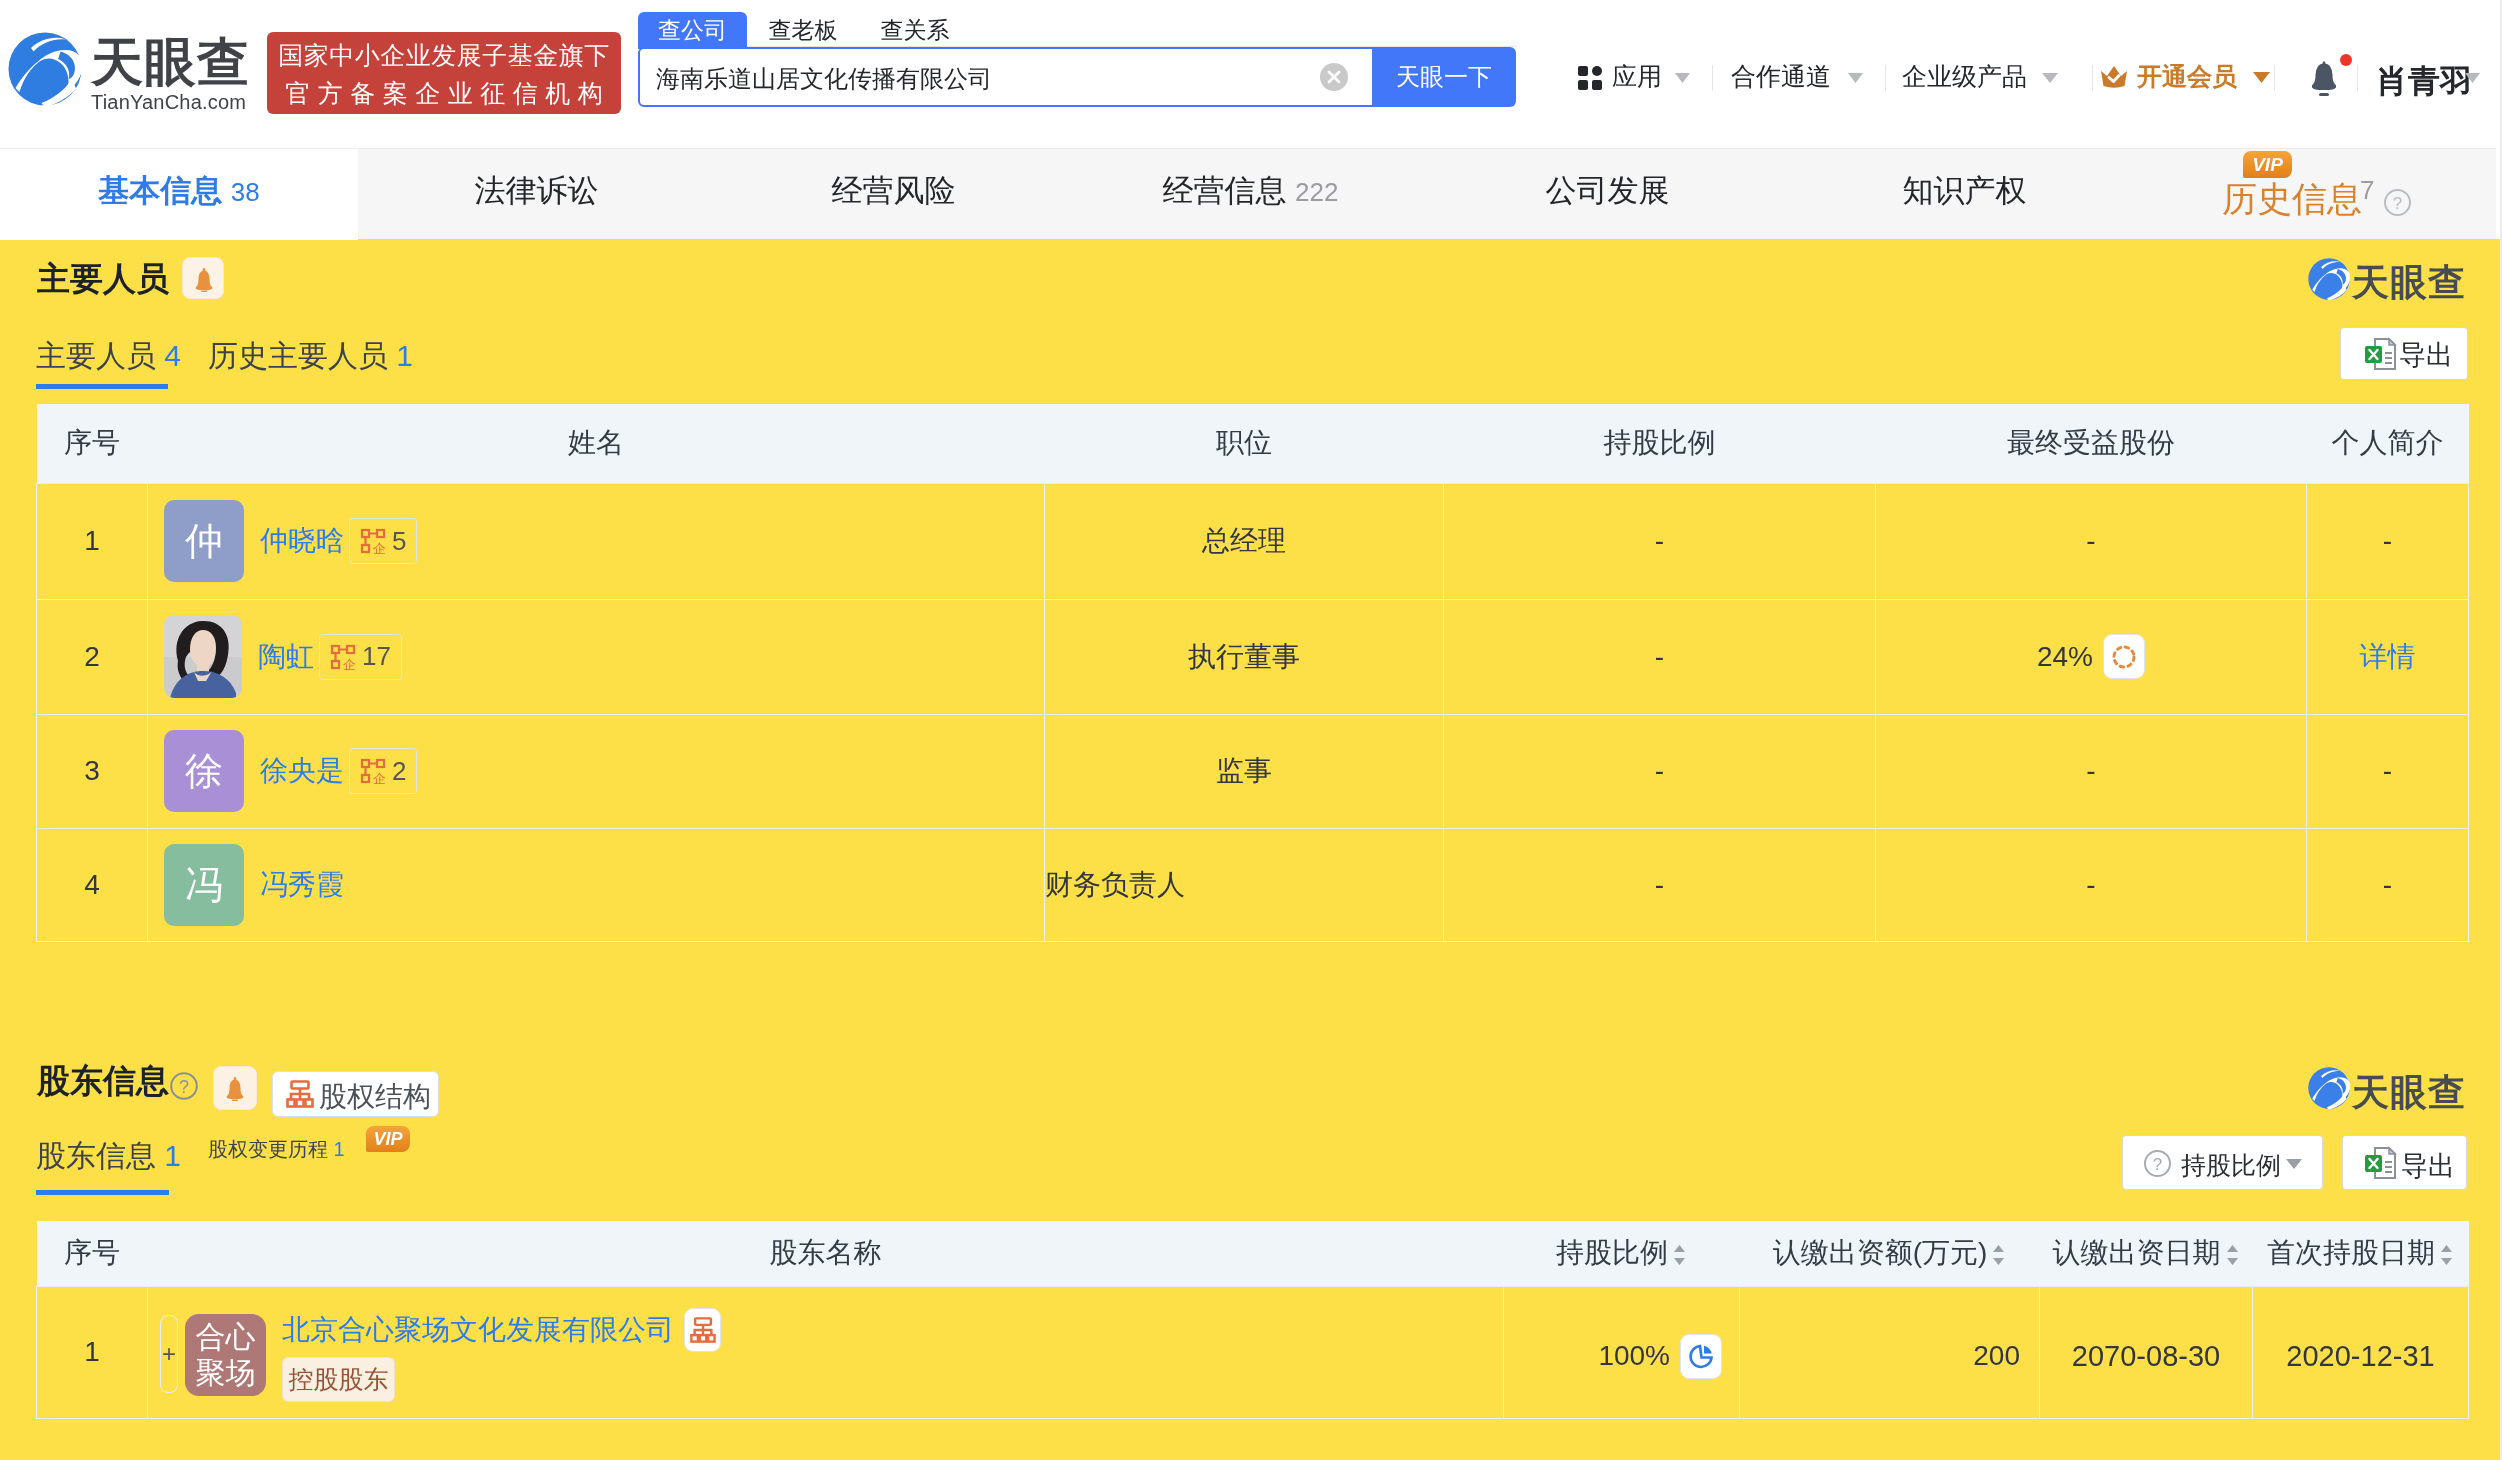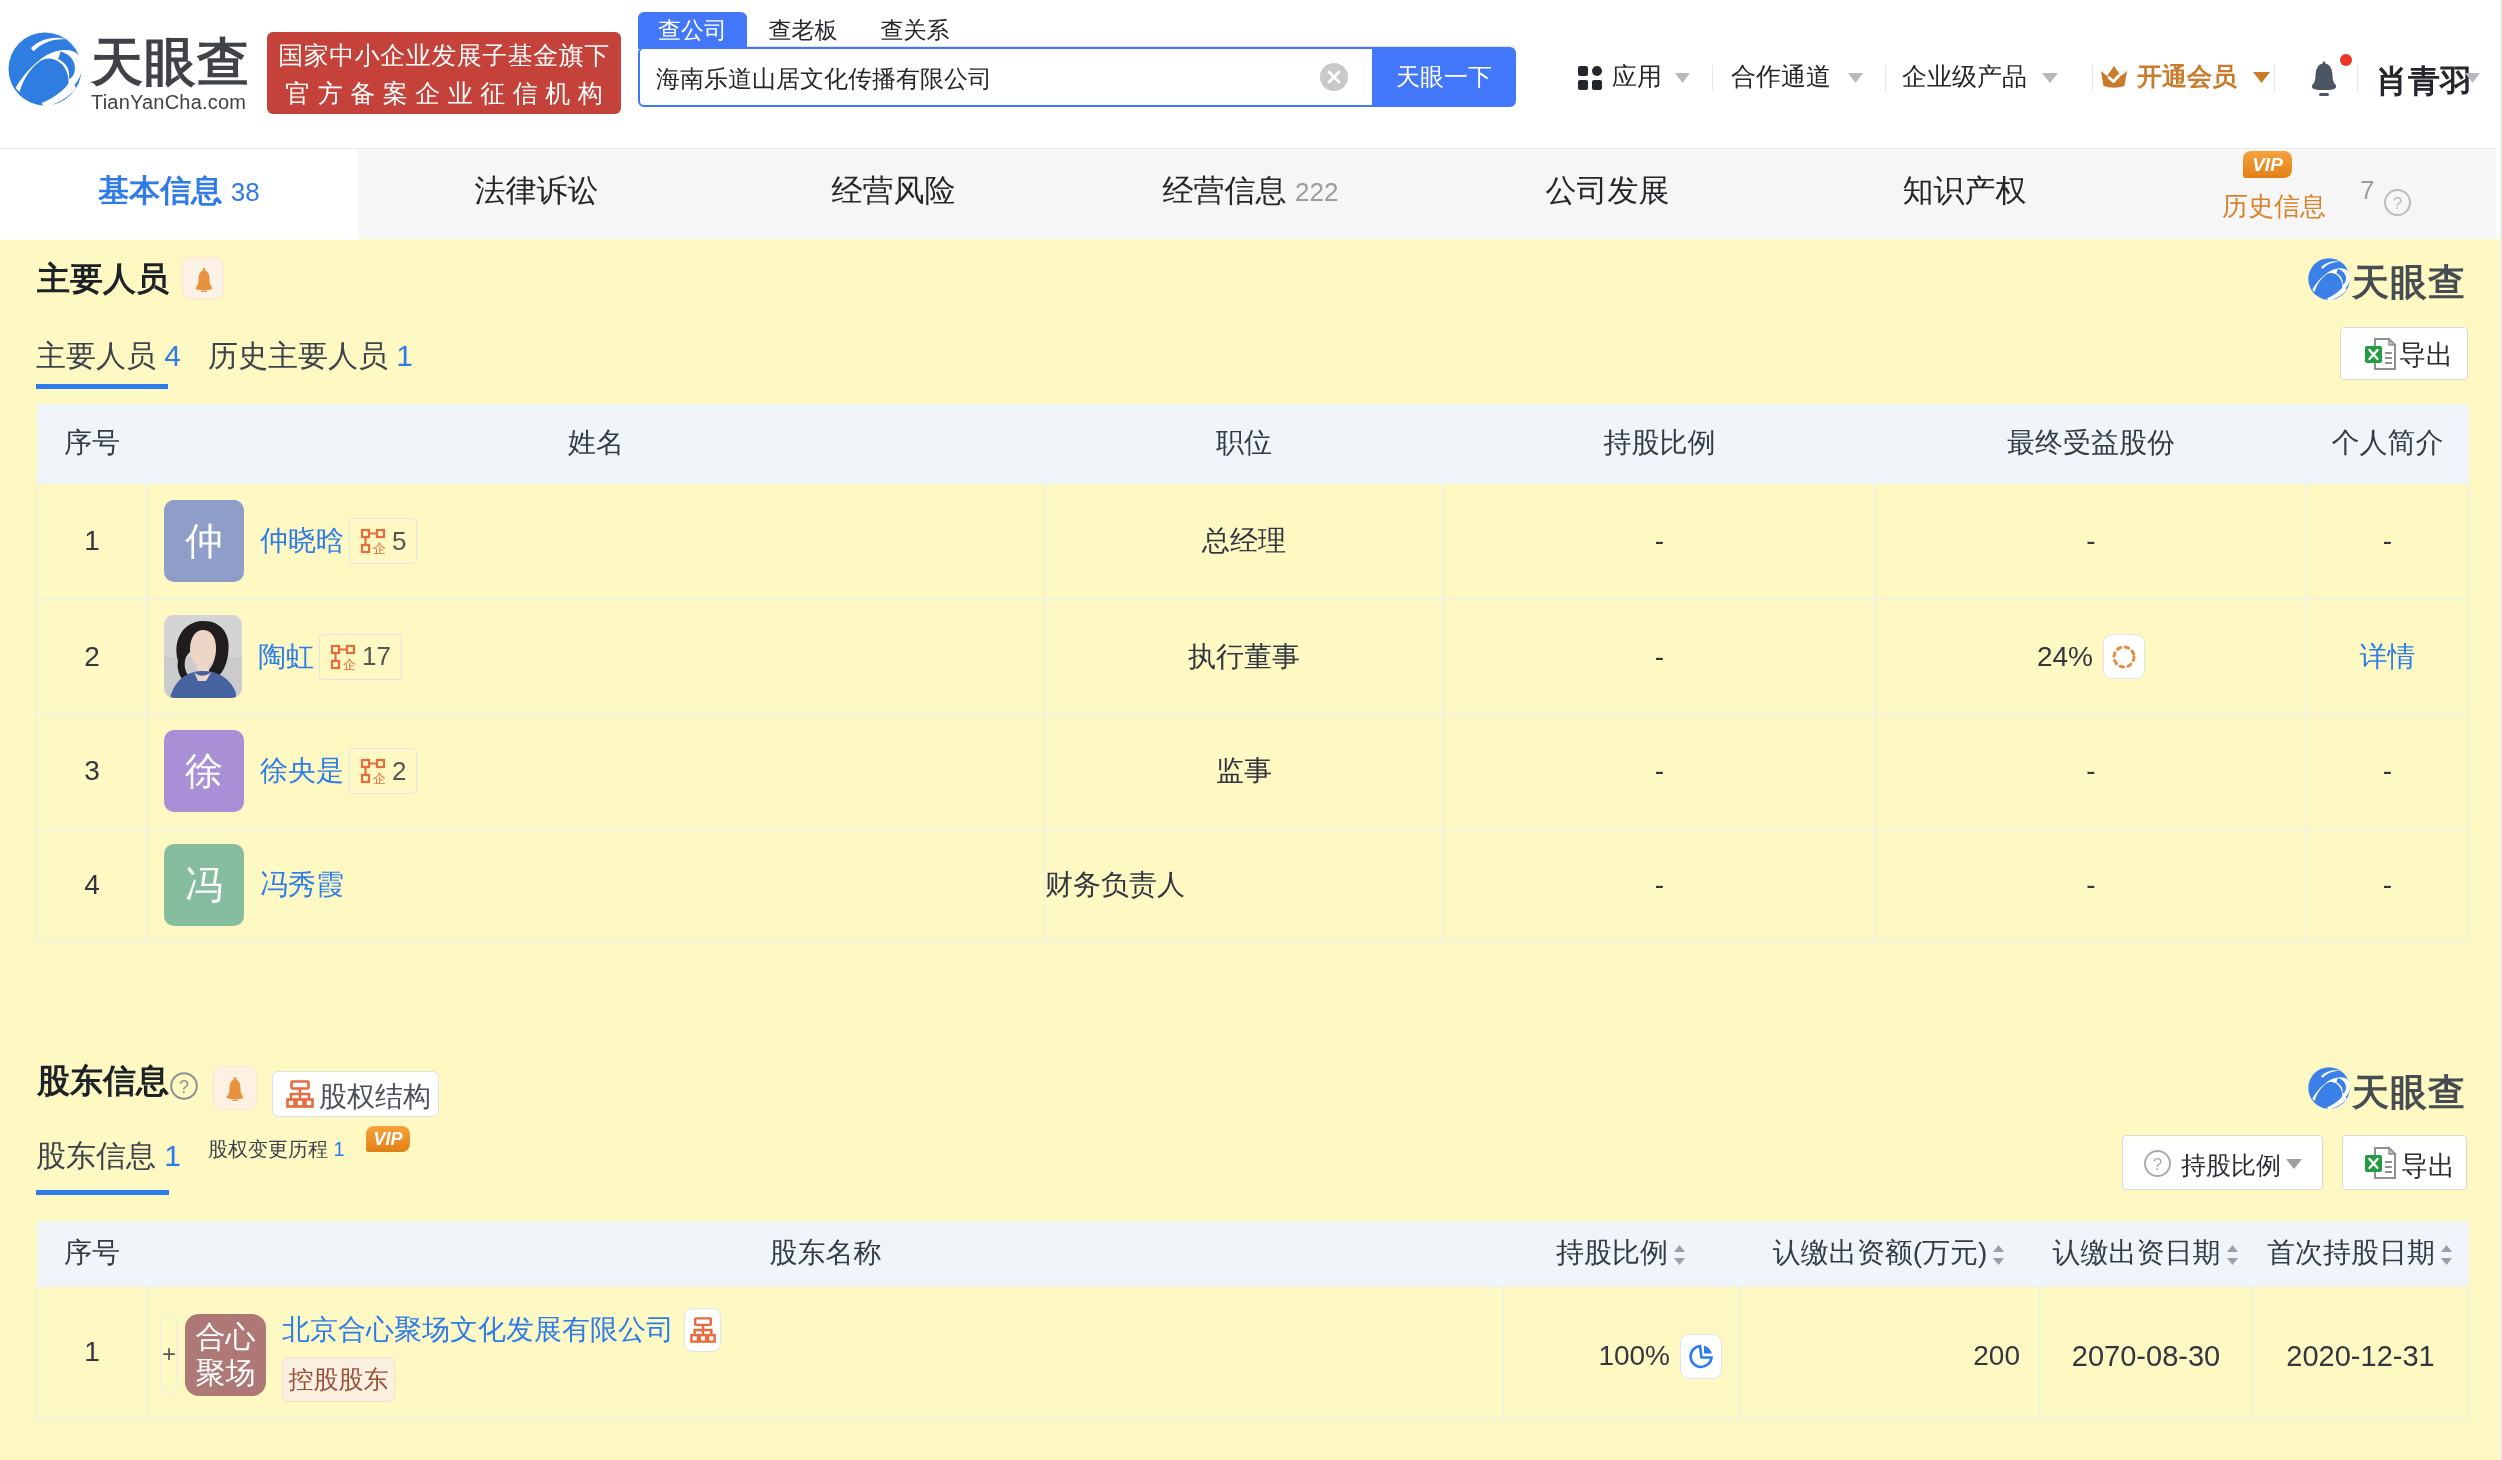--- a/index.html
+++ b/index.html
@@ -1,17 +1,17 @@
 <!DOCTYPE html>
 <html><head>
 <meta charset="utf-8">
 <style>
 * { margin:0; padding:0; box-sizing:border-box; }
 html,body { width:2502px; height:1460px; background:#fff; font-family:"Liberation Sans", sans-serif; }
-#page { position:relative; width:2502px; height:1460px; overflow:hidden; background:#fef9c3; }
+#page { position:relative; width:2502px; height:1460px; overflow:hidden; background:#fde047; }
 .abs { position:absolute; }
 .flex { display:flex; align-items:center; }
 </style>
 </head>
 <body>
 <div id="page">
 <svg width="0" height="0" style="position:absolute;">
   <defs>
     <g id="entsym">
       <rect x="2" y="2" width="7" height="7" fill="none" stroke="#e56c3c" stroke-width="2.2"></rect>
@@ -96,21 +96,21 @@
       </svg>
 </div>
 
 <div class="abs" id="tabbar" style="left:0;top:148px;width:2502px;height:91px;background:#f6f6f6;border-top:1px solid #ececec;">
   <div class="abs" style="left:0;top:0;width:358px;height:91px;background:#fff;text-align:center;line-height:83px;font-size:31px;color:#2f7ce8;font-weight:bold;">基本信息 <span style="font-size:26px;font-weight:normal;">38</span></div>
   <div class="abs" style="left:358px;top:0;width:357px;height:91px;text-align:center;line-height:83px;font-size:31px;color:#23262b;">法律诉讼</div>
   <div class="abs" style="left:715px;top:0;width:357px;height:91px;text-align:center;line-height:83px;font-size:31px;color:#23262b;">经营风险</div>
   <div class="abs" style="left:1072px;top:0;width:357px;height:91px;text-align:center;line-height:83px;font-size:31px;color:#23262b;">经营信息 <span style="font-size:26px;color:#9b9ba0;">222</span></div>
   <div class="abs" style="left:1429px;top:0;width:357px;height:91px;text-align:center;line-height:83px;font-size:31px;color:#23262b;">公司发展</div>
   <div class="abs" style="left:1786px;top:0;width:357px;height:91px;text-align:center;line-height:83px;font-size:31px;color:#23262b;">知识产权</div>
-  <div class="abs" style="left:2222px;top:16px;height:91px;line-height:83px;font-size:26px;color:#d9822b;">历史信息</div>
+  <div class="abs" style="left:2222px;top:8px;height:91px;line-height:83px;font-size:35px;color:#d9822b;">历史信息</div>
   <div class="abs" style="left:2360px;top:0;height:91px;line-height:83px;font-size:26px;color:#9b9ba0;">7</div>
   <div class="abs" style="left:2243px;top:2px;width:49px;height:27px;background:linear-gradient(180deg,#f5a33c,#e28018);border-radius:8px 8px 8px 2px;color:#fff;font-size:19px;font-style:italic;font-weight:bold;text-align:center;line-height:27px;">VIP</div>
   <svg class="abs" style="left:2384px;top:40px;" width="27" height="27" viewBox="0 0 27 27">
     <circle cx="13.5" cy="13.5" r="12.5" fill="none" stroke="#b9bcc1" stroke-width="2"></circle>
     <text x="13.5" y="19.5" font-size="17" fill="#b9bcc1" text-anchor="middle" font-family="Liberation Sans">?</text>
   </svg>
 </div>
 
 <div class="abs" style="left:37px;top:257px;font-size:33px;font-weight:bold;color:#1d2128;">主要人员</div>
 <div class="abs" style="left:182px;top:257px;width:42px;height:42px;background:#fdf2e6;border:1px solid #f8e7d2;border-radius:8px;">

